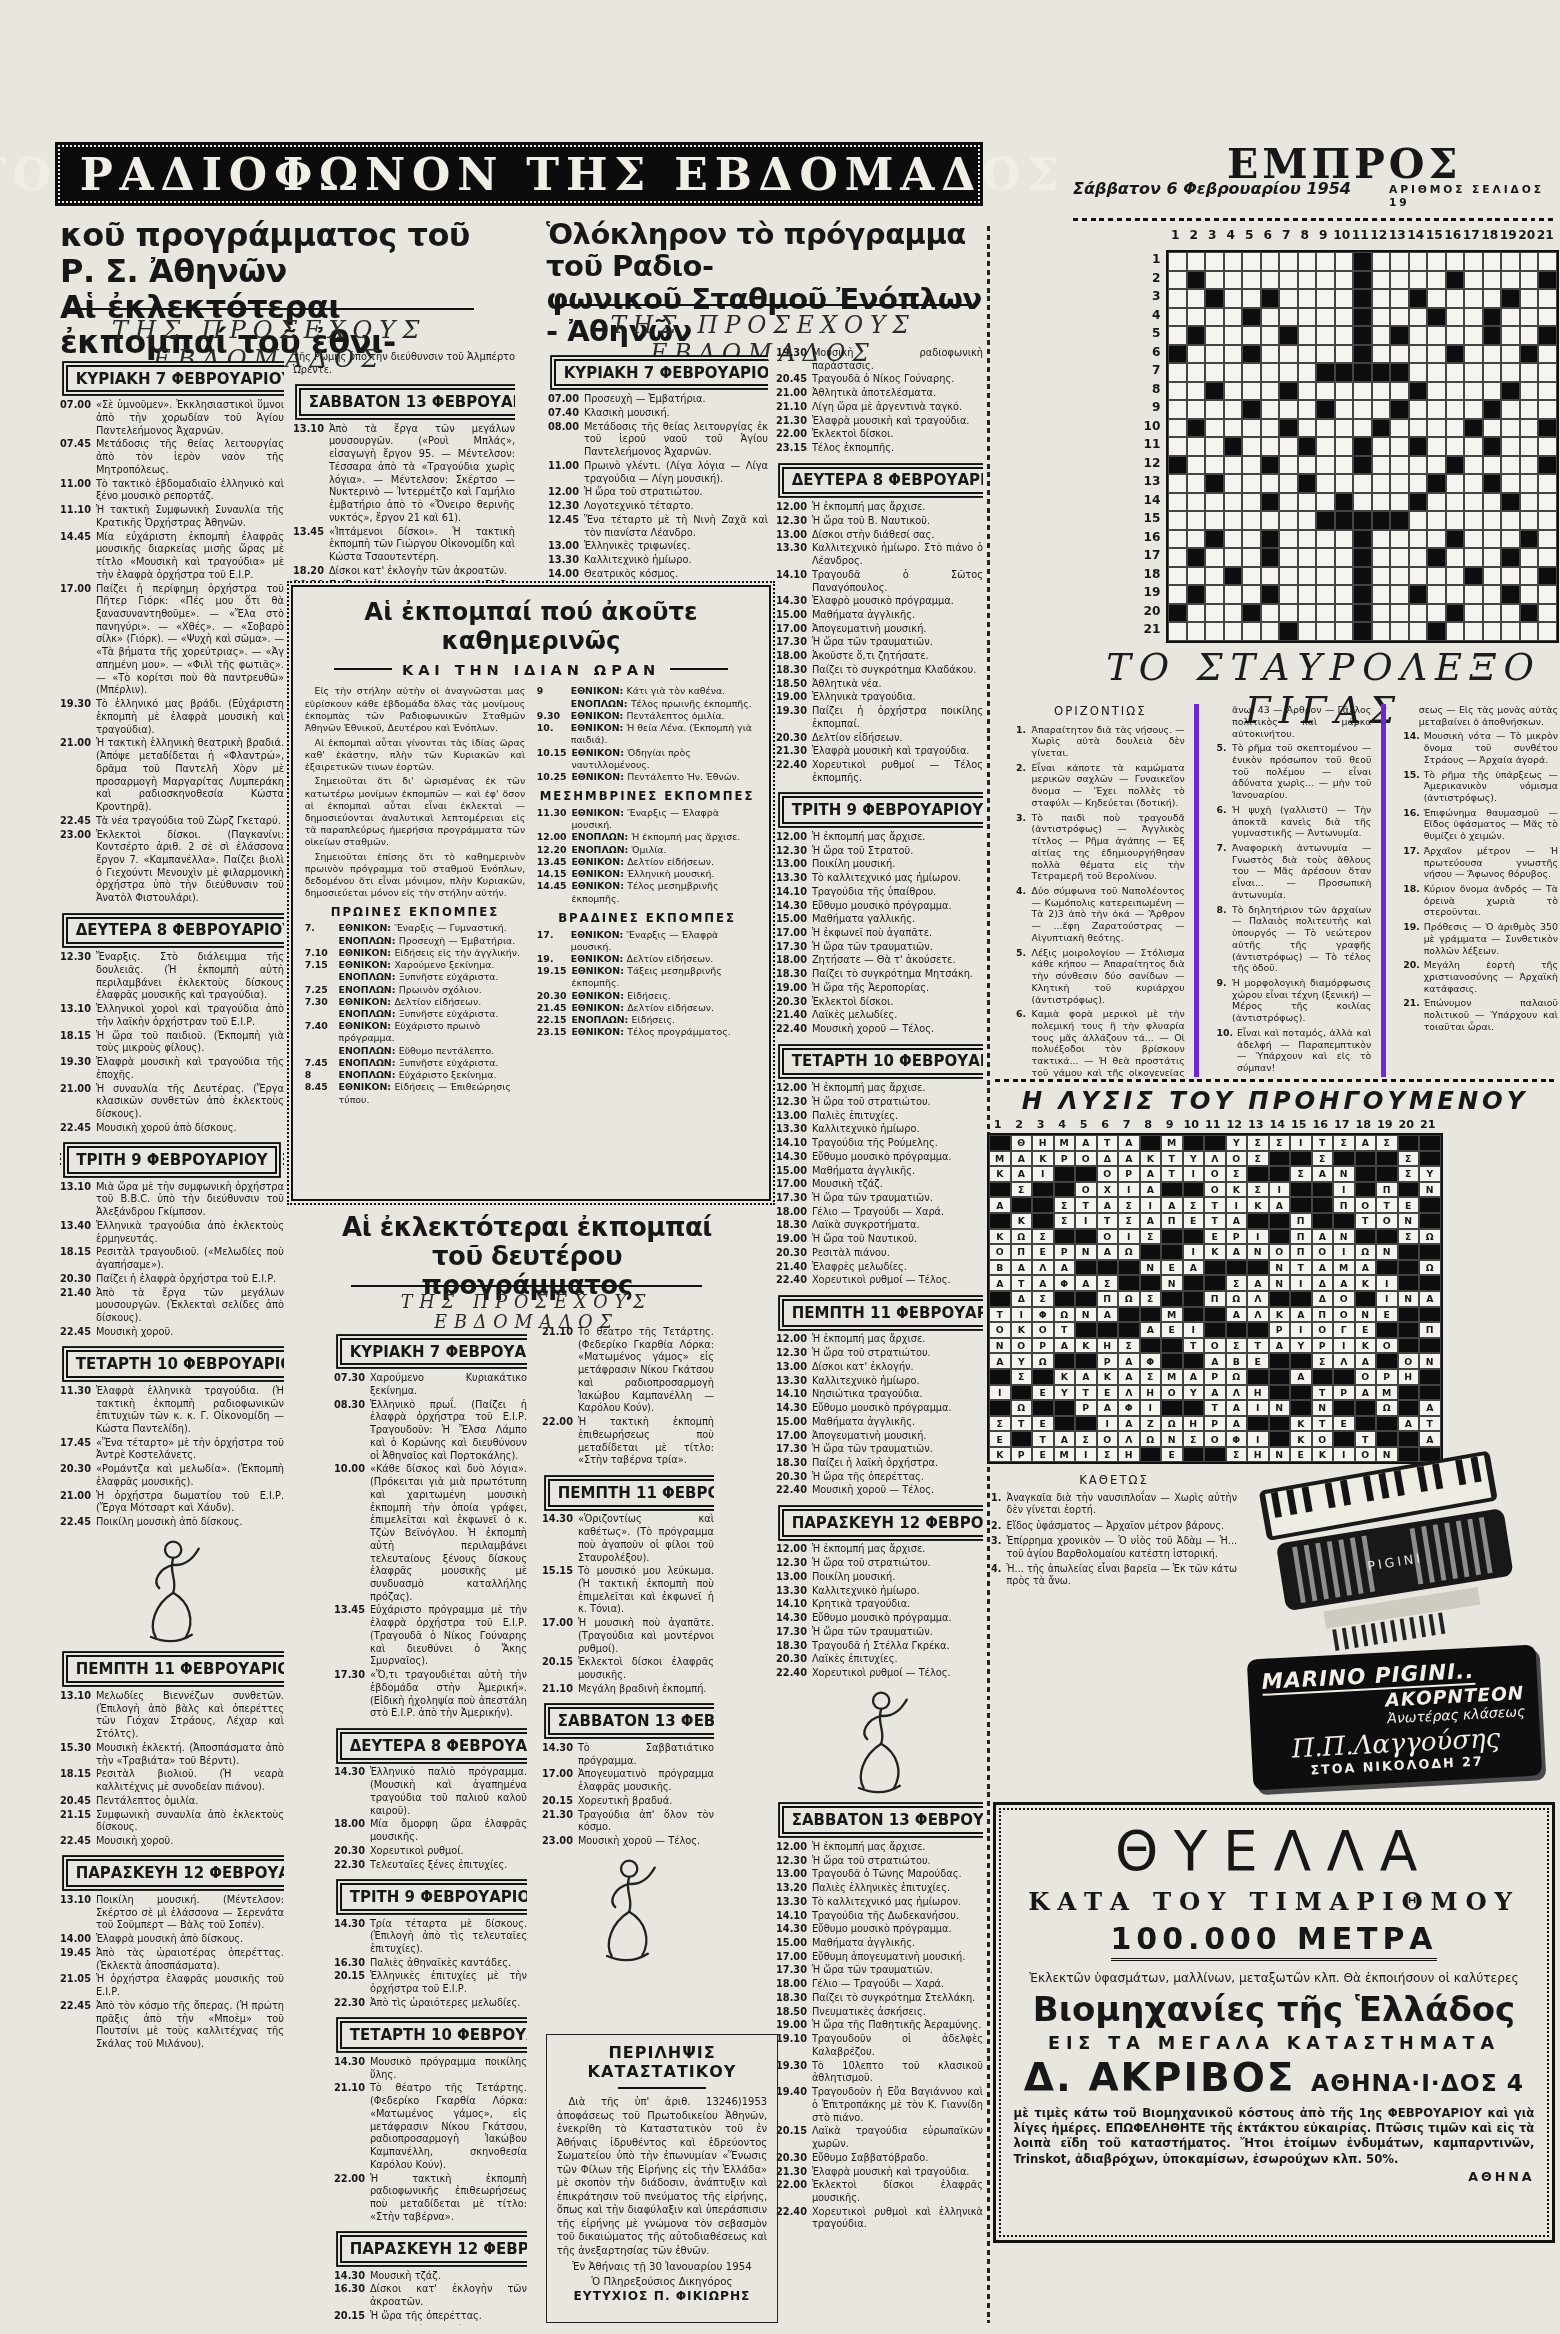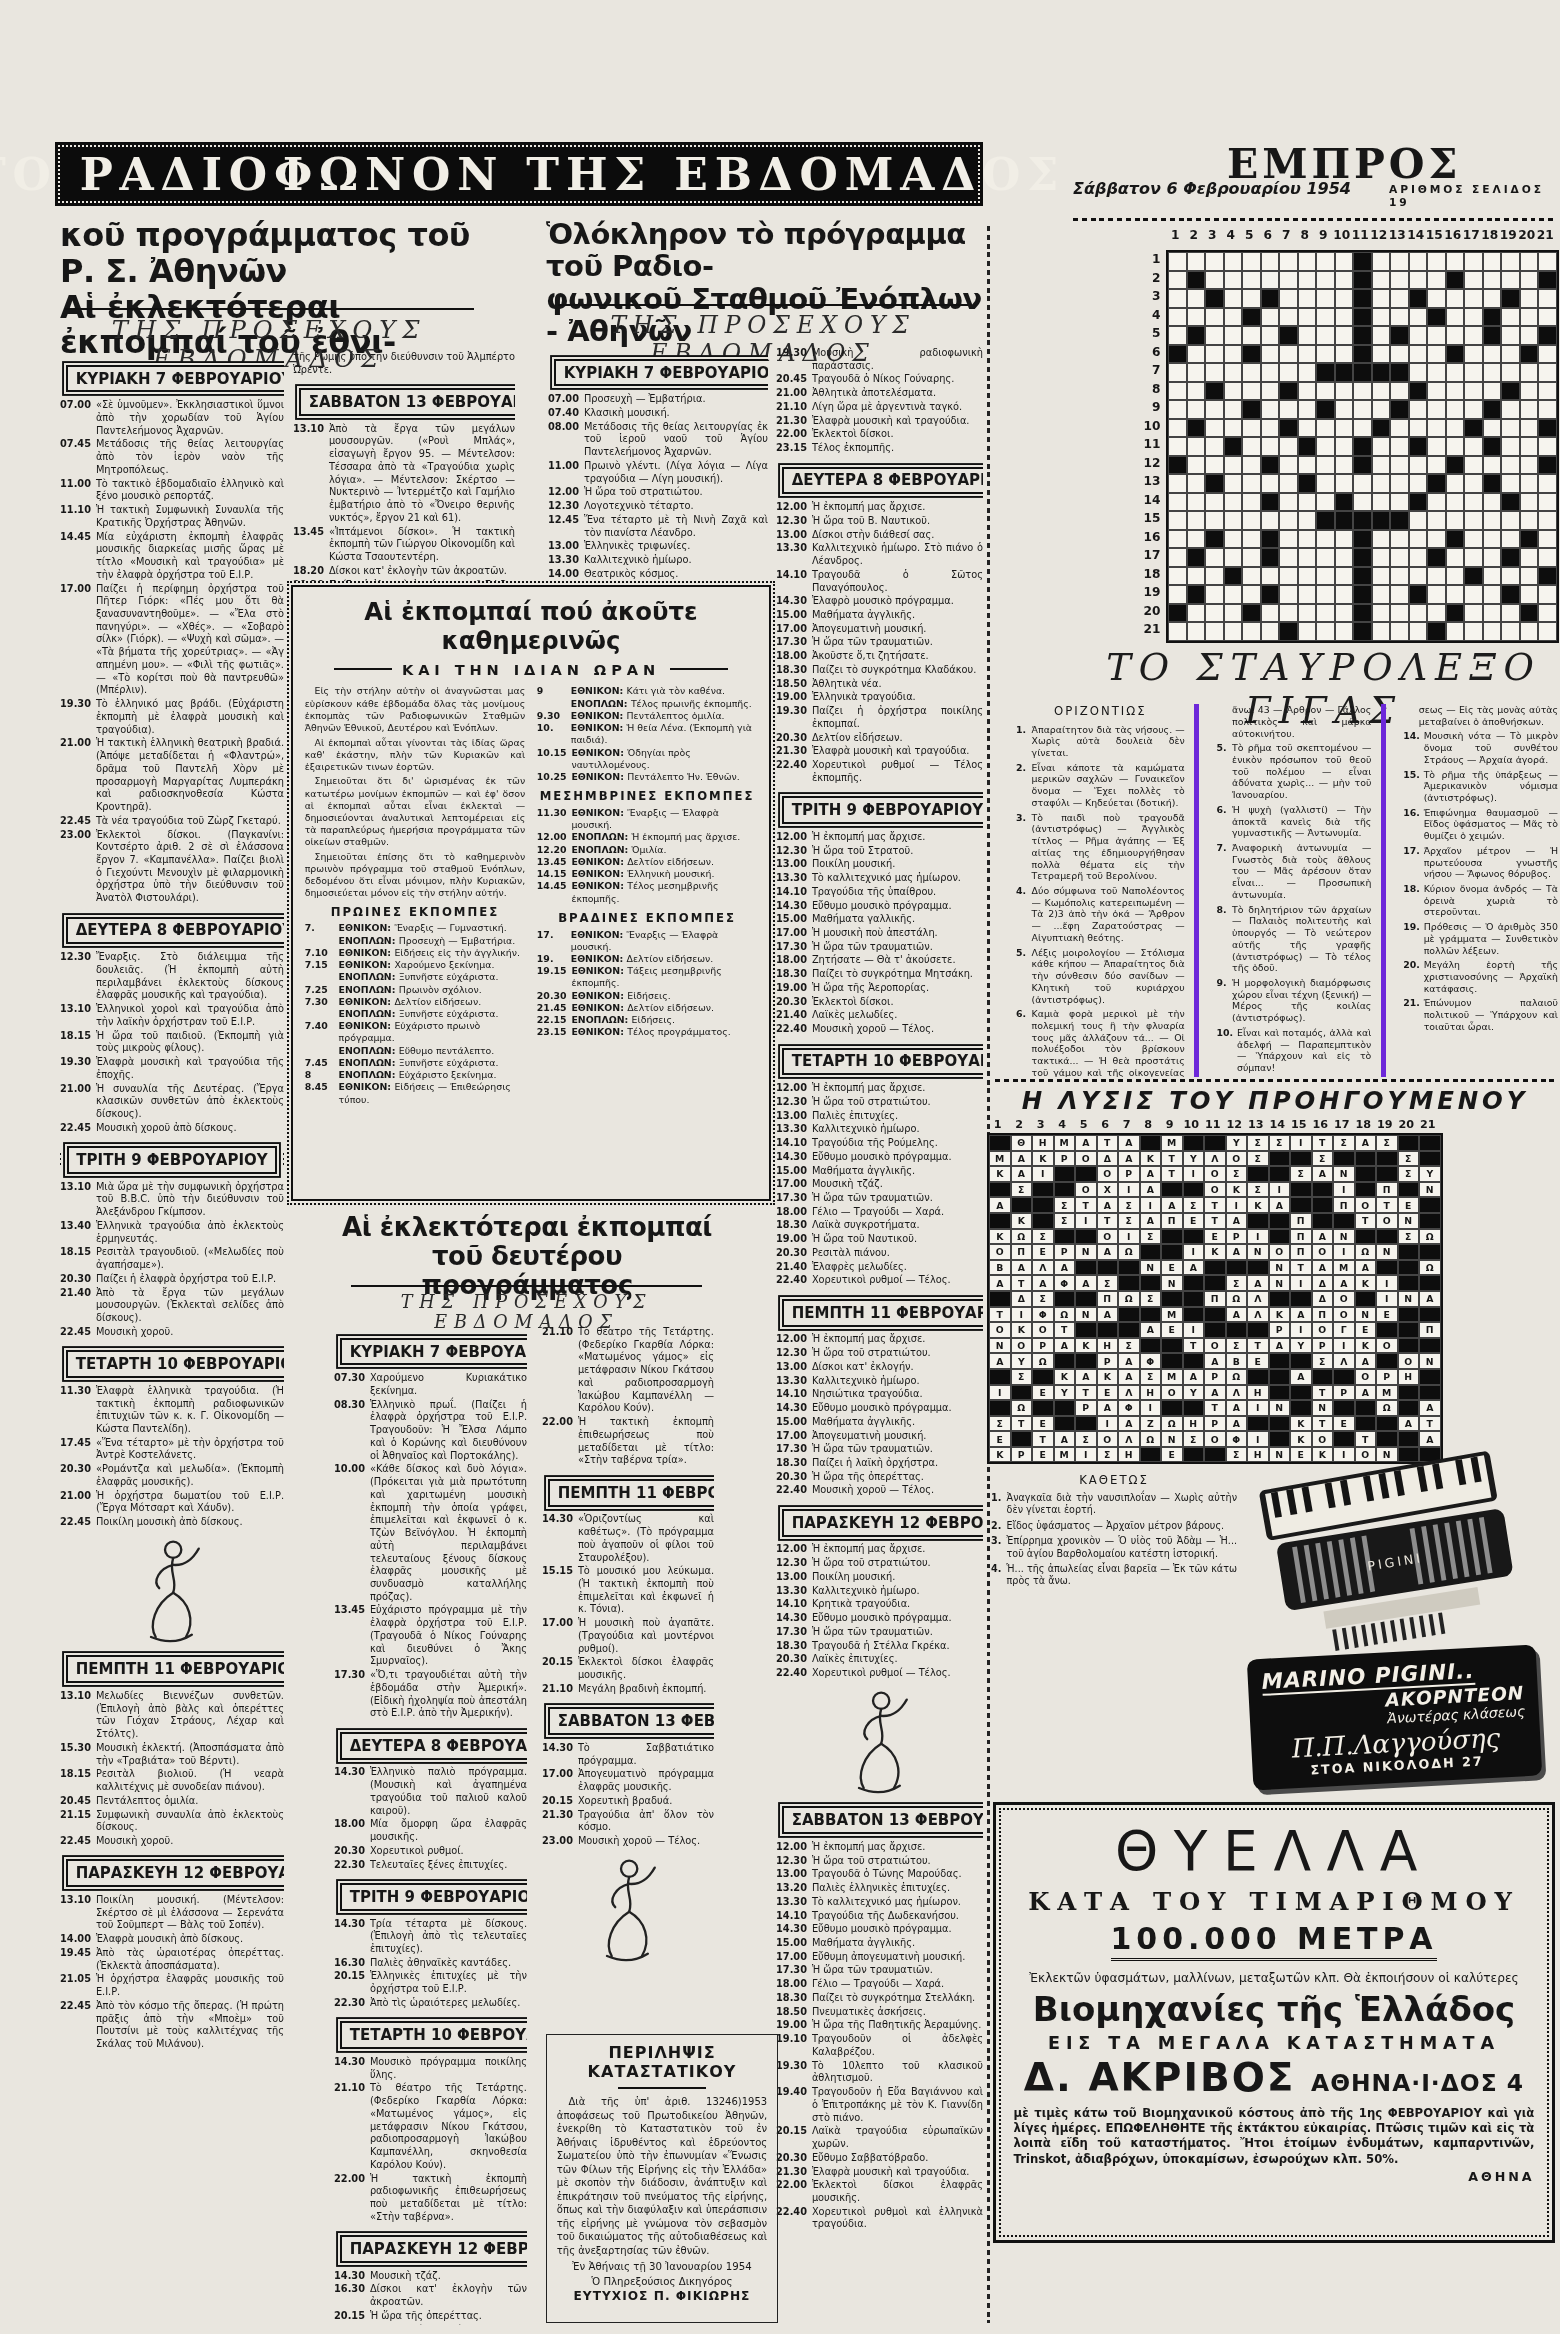--- a/index.html
+++ b/index.html
@@ -914,21 +914,21 @@
           <div class="pi">
             <span class="pt">14.30</span>
             <span class="px">Εὔθυμο μουσικὸ πρόγραμμα.</span>
           </div>
           <div class="pi">
             <span class="pt">15.00</span>
             <span class="px">Μαθήματα γαλλικῆς.</span>
           </div>
           <div class="pi">
             <span class="pt">17.00</span>
-            <span class="px">Ἡ μουσικὴ ποὺ ἀπεστάλη.</span>
+            <span class="px">Ἡ ἐκφωνεῖ ποὺ ἀγαπᾶτε.</span>
           </div>
           <div class="pi">
             <span class="pt">17.30</span>
             <span class="px">Ἡ ὥρα τῶν τραυματιῶν.</span>
           </div>
           <div class="pi">
             <span class="pt">18.00</span>
             <span class="px">Ζητήσατε — Θὰ τ' ἀκούσετε.</span>
           </div>
           <div class="pi">

